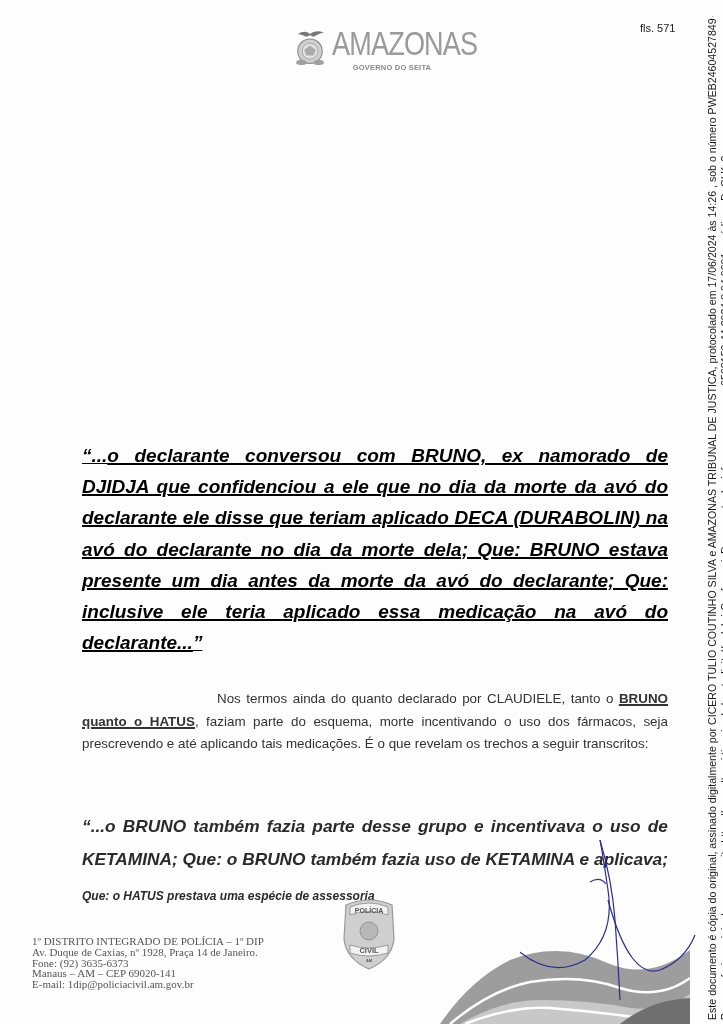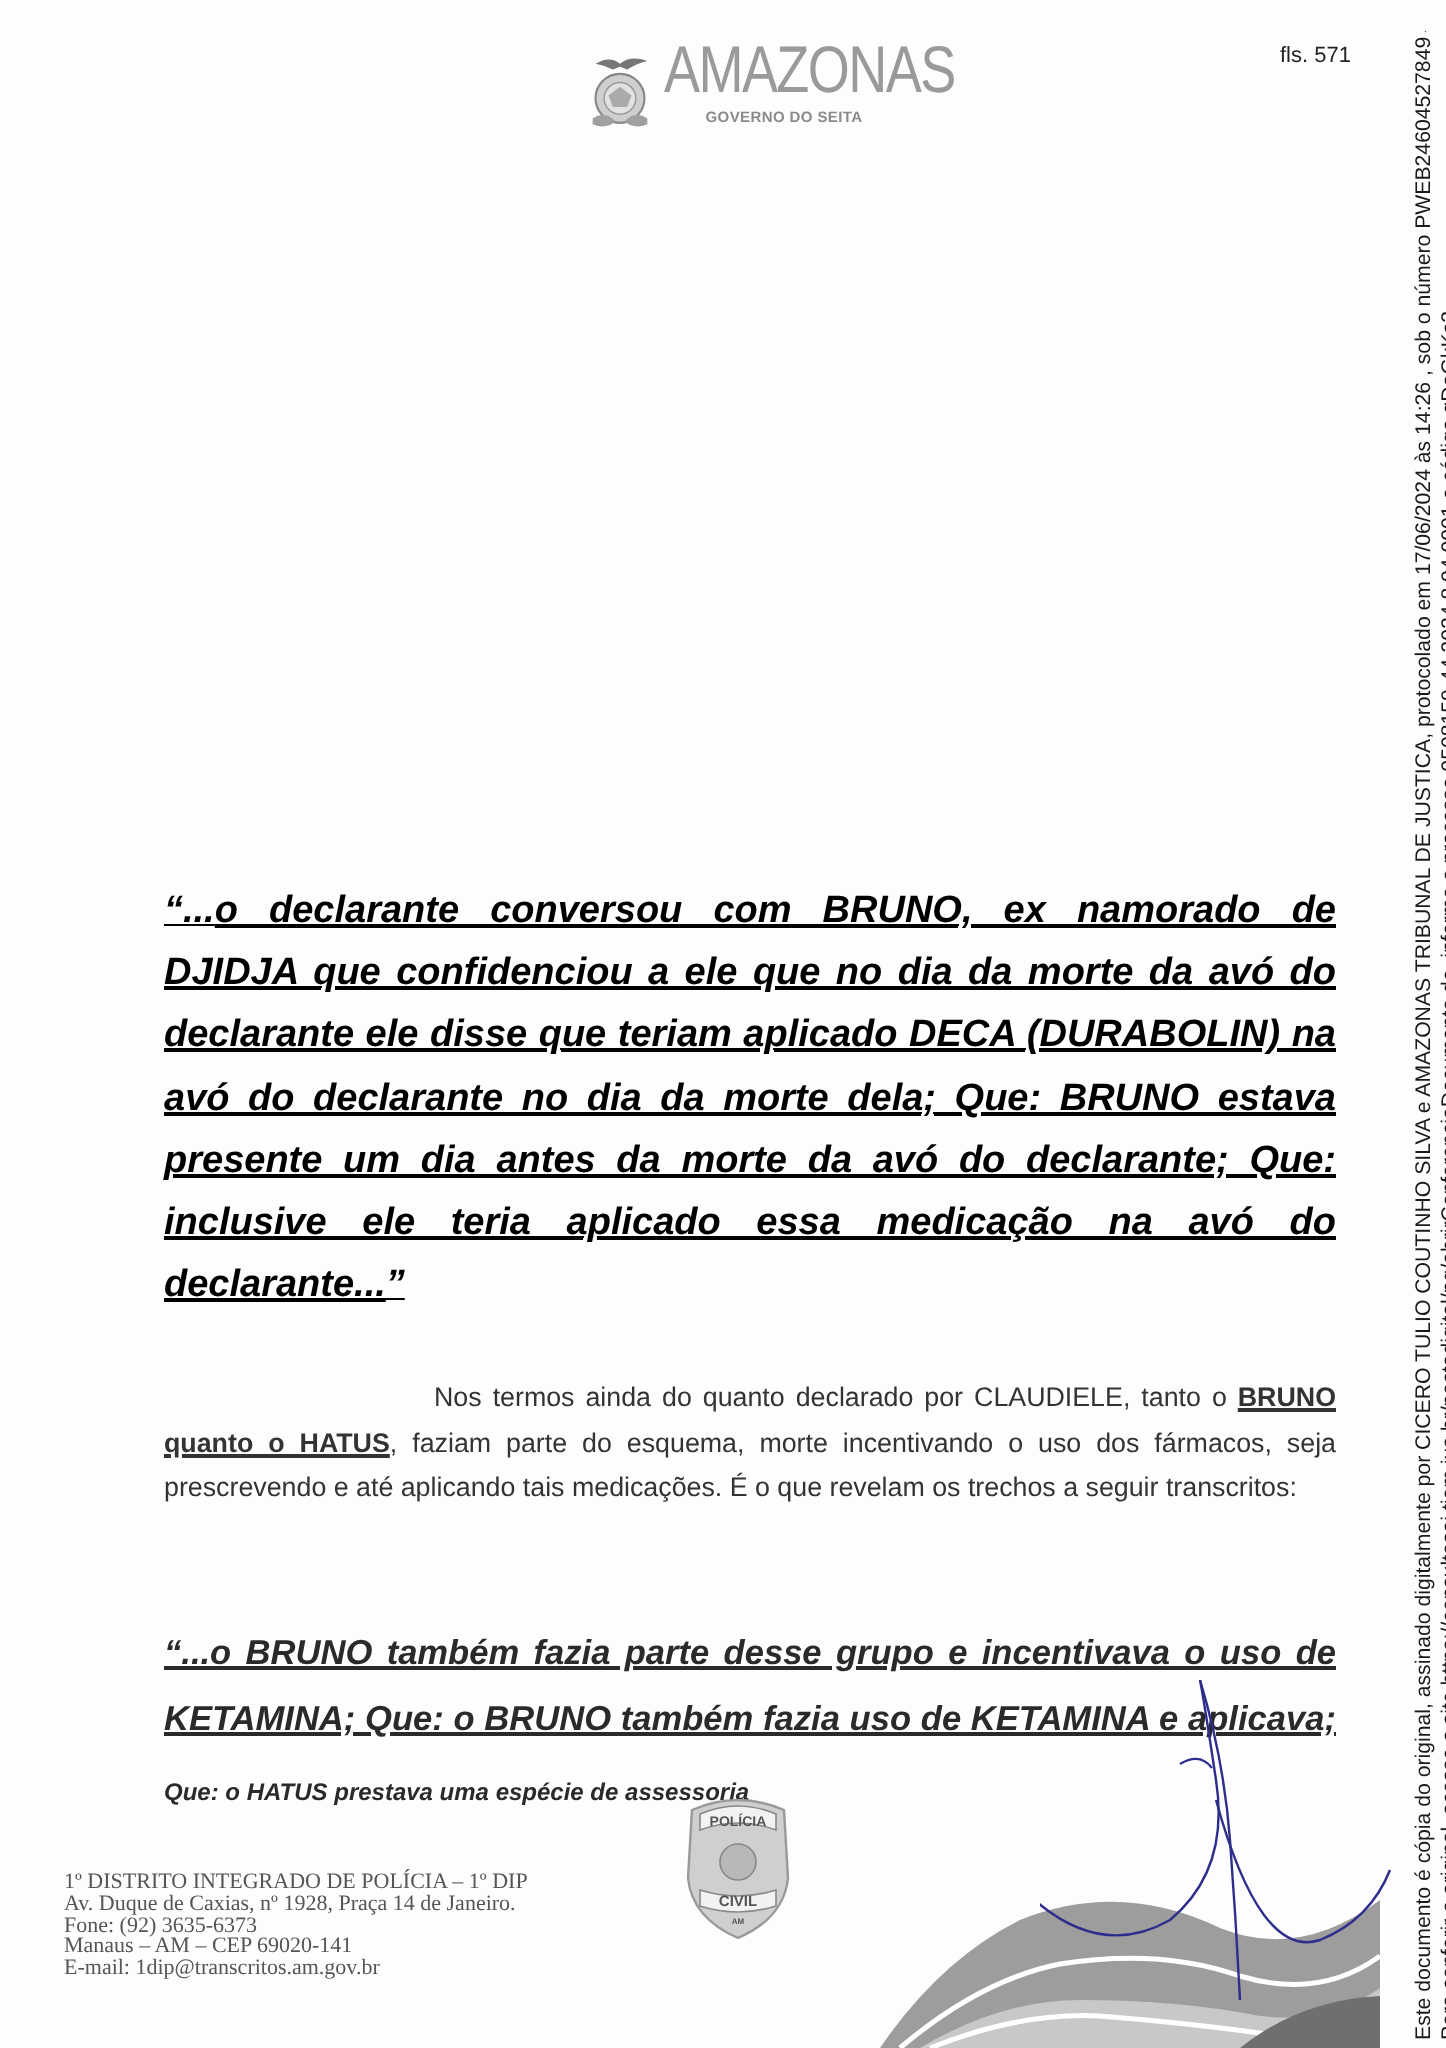--- a/index.html
+++ b/index.html
@@ -1,20 +1,20 @@
 <!DOCTYPE html>
 <html><head>
 <meta charset="utf-8">
 <style>
   html, body { margin: 0; padding: 0; background: #fff; }
   body { width: 723px; height: 1024px; position: relative; overflow: hidden; color: #1c1c1c; }
   .page { position: absolute; left: 0; top: 0; width: 723px; height: 1024px; background: #fdfdfd; }
 
   
-  .header-logo { position: absolute; left: 292px; top: 18px; width: 190px; height: 62px; display: flex; }
+  .header-logo { position: absolute; left: 292px; top: 18px; width: 190px; height: 62px; display: flex; align-items: center; }
   .crest { width: 50px; height: 58px; position: relative; }
   .logo-text { margin-left: 4px; display: flex; flex-direction: column; align-items: center; }
   .logo-title { font-family: "Liberation Sans", sans-serif; font-size: 33px; font-weight: normal; color: #9a9a9a; letter-spacing: -1px; transform: scaleX(0.82); transform-origin: left center; line-height: 34px; white-space: nowrap; width: 150px; }
   .logo-sub { font-family: "Liberation Sans", sans-serif; font-size: 7.5px; font-weight: bold; color: #8a8a8a; margin-top: 2px; margin-left: -30px; letter-spacing: 0.2px; }
   .fls { position: absolute; left: 640px; top: 22px; font-family: "Liberation Sans", sans-serif; font-size: 11px; color: #222; }
 
   
   .para { position: absolute; left: 82px; width: 586px; font-family: "Liberation Sans", sans-serif; text-align: justify; }
   .p1 { top: 192px; font-size: 13.4px; line-height: 22px; color: #333; }
   .p1 .indent { display: inline-block; width: 135px; }
@@ -22,21 +22,21 @@
   .emph-block { position: absolute; left: 82px; top: 244px; width: 586px; font-family: "Liberation Sans", sans-serif; font-weight: bold; font-size: 17.5px; line-height: 31px; text-align: justify; text-align-last: left; text-decoration: underline; text-decoration-thickness: 2px; color: #2a2a2a; }
 
   .quote1 { position: absolute; left: 82px; top: 440px; width: 586px; font-family: "Liberation Sans", sans-serif; font-weight: bold; font-style: italic; font-size: 19px; line-height: 31.2px; text-align: justify; color: #000000; text-decoration: underline; }
   .quote1 .u { text-decoration: underline; text-decoration-thickness: 2px; }
 
   .p2 { top: 688px; font-size: 13.4px; line-height: 22.6px; color: #333; }
   .p2 .indent { display: inline-block; width: 135px; }
   .p2 .bu { font-weight: bold; text-decoration: underline; text-decoration-thickness: 2px; }
 
   .quote2 { position: absolute; left: 82px; top: 810px; width: 586px; font-family: "Liberation Sans", sans-serif; font-weight: bold; font-style: italic; font-size: 17.3px; line-height: 33px; text-align: justify; color: #2a2a2a; }
-  .quote2 .u { text-decoration: underline; text-decoration-thickness: 2px; }
+  .quote2 .u { text-decoration-thickness: 2px; }
   .quote2 .small { font-size: 12px; text-decoration: none; font-style: italic; }
 
   
   .footer-address { position: absolute; left: 32px; top: 936px; font-family: "Liberation Serif", serif; font-size: 11px; line-height: 10.8px; color: #555; }
   .badge { position: absolute; left: 340px; top: 895px; width: 58px; height: 76px; }
   .waves { position: absolute; left: 440px; top: 920px; width: 250px; height: 104px; }
   .signature { position: absolute; left: 520px; top: 840px; width: 180px; height: 170px; pointer-events: none; }
 
   
   .side-stamp { position: absolute; left: 706px; top: 1020px; transform-origin: left top; transform: rotate(-90deg); width: 1010px; font-family: "Liberation Sans", sans-serif; font-size: 10.6px; line-height: 13px; color: #1a1a1a; white-space: nowrap; }
@@ -71,21 +71,21 @@
 
   <div class="para p2"><span class="indent"></span><span>Nos termos ainda do quanto declarado por CLAUDIELE, tanto o </span><span class="bu">BRUNO quanto o HATUS</span><span>, faziam parte do esquema, morte incentivando o uso dos fármacos, seja prescrevendo e até aplicando tais medicações. É o que revelam os trechos a seguir transcritos:</span></div>
 
   <div class="quote2"><span class="u">“...o BRUNO também fazia parte desse grupo e incentivava o uso de KETAMINA; Que: o BRUNO  também fazia uso de KETAMINA e aplicava;</span><span class="small"> Que: o HATUS prestava uma espécie de assessoria</span></div>
 
   <div class="footer-address">
     <div>1º DISTRITO INTEGRADO DE POLÍCIA – 1º DIP</div>
     <div>Av. Duque de Caxias, nº 1928, Praça 14 de Janeiro.</div>
     <div>Fone: (92) 3635-6373</div>
     <div>Manaus – AM – CEP 69020-141</div>
-    <div>E-mail: 1dip@transcritos.am.gov.br</div>
+    <div>E-mail: 1dip@policiacivil.am.gov.br</div>
   </div>
 
   <svg class="badge" viewBox="0 0 58 76">
     <path d="M6 10 Q29 0 52 10 L54 44 Q52 64 29 74 Q6 64 4 44Z" fill="#cfcfcf" stroke="#999" stroke-width="1.2"></path>
     <path d="M10 12 Q29 4 48 12 L48 20 Q29 13 10 20Z" fill="#f2f2f2" stroke="#888" stroke-width="0.8"></path>
     <text x="29" y="18" text-anchor="middle" font-family="Liberation Sans, sans-serif" font-size="7" font-weight="bold" fill="#555">POLÍCIA</text>
     <circle cx="29" cy="36" r="9" fill="#b8b8b8" stroke="#888" stroke-width="0.8"></circle>
     <path d="M10 50 Q29 56 48 50 L48 58 Q29 64 10 58Z" fill="#f2f2f2" stroke="#888" stroke-width="0.8"></path>
     <text x="29" y="58" text-anchor="middle" font-family="Liberation Sans, sans-serif" font-size="7.5" font-weight="bold" fill="#555">CIVIL</text>
     <text x="29" y="67" text-anchor="middle" font-family="Liberation Sans, sans-serif" font-size="4" font-weight="bold" fill="#555">AM</text>

